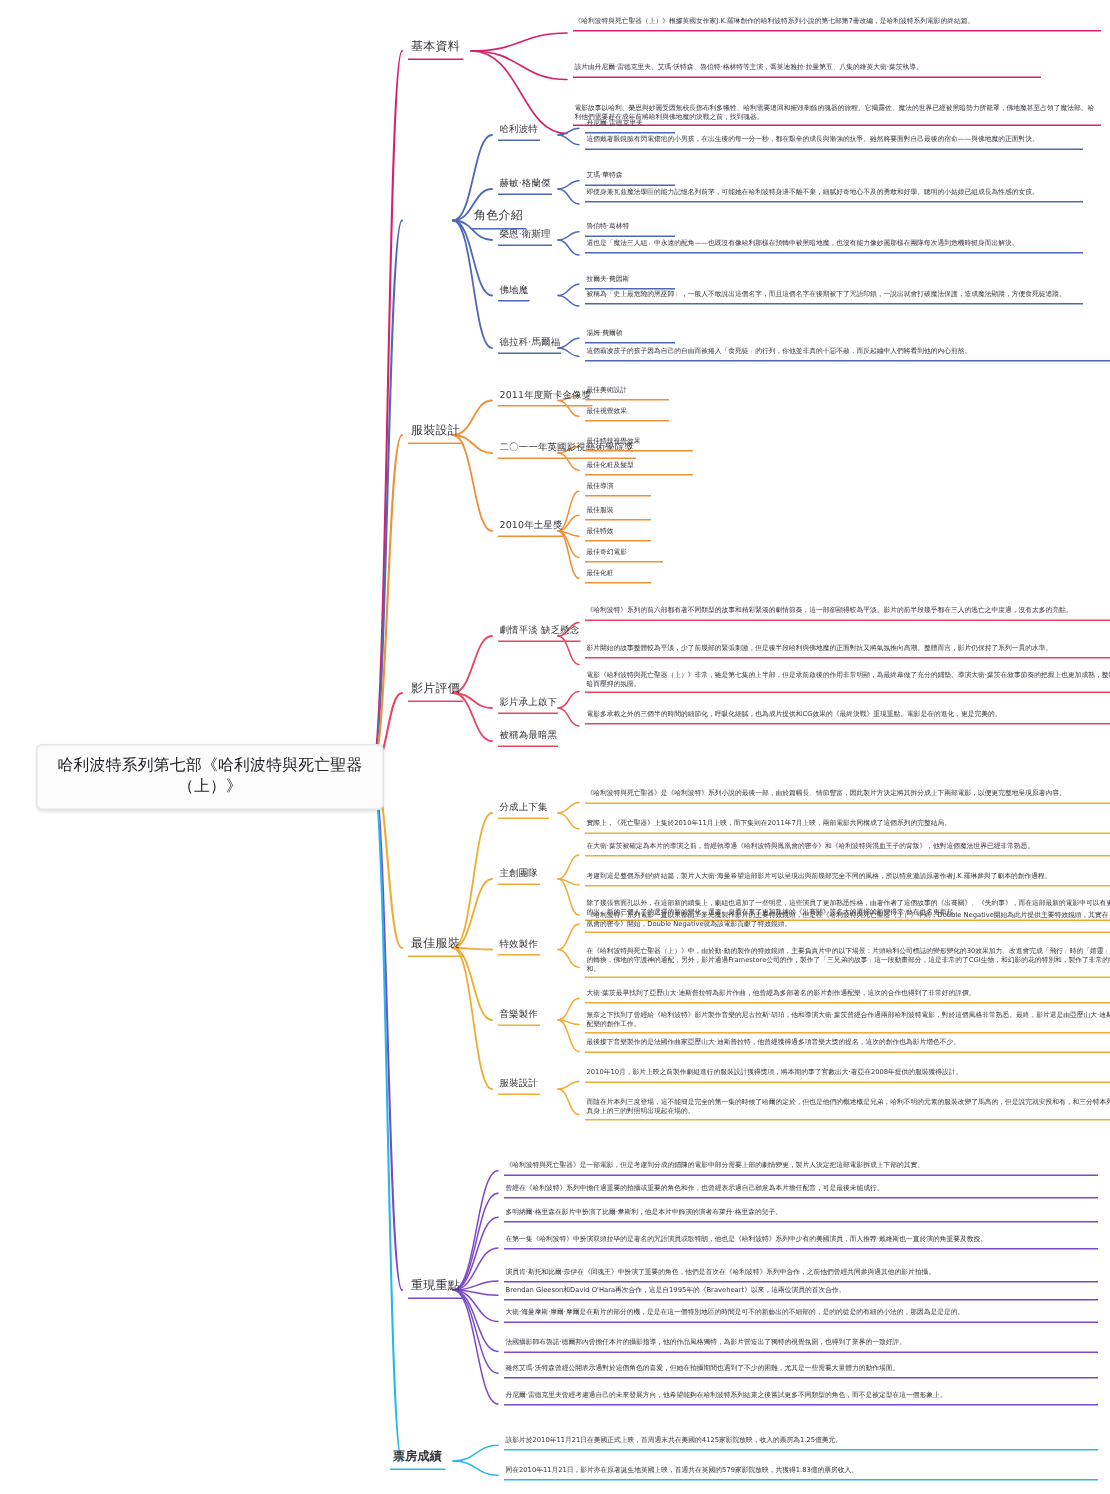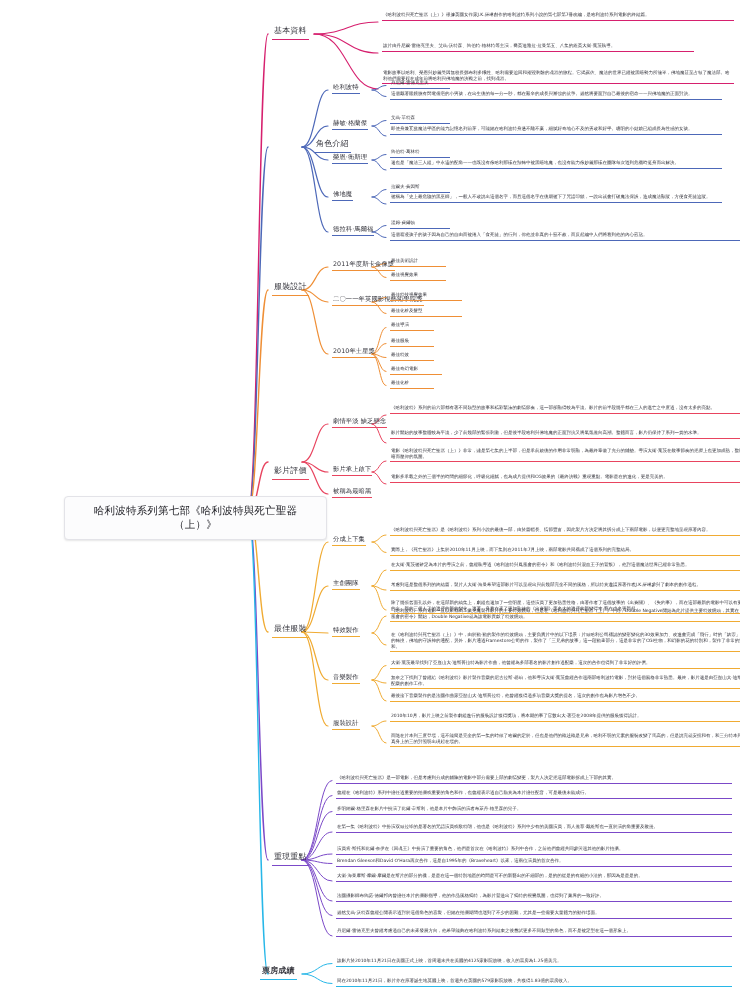--- a/index.html
+++ b/index.html
@@ -127,21 +127,21 @@
       <path d="M302,860 C317.6,860 317.6,863.5 332,863.5" stroke="#7b49c8" stroke-width="1" fill="none" stroke-linecap="round"></path>
       <path d="M302,860 C317.6,860 317.6,881 332,881" stroke="#7b49c8" stroke-width="1" fill="none" stroke-linecap="round"></path>
       <path d="M302,860 C317.6,860 317.6,901 332,901" stroke="#7b49c8" stroke-width="1" fill="none" stroke-linecap="round"></path>
       <path d="M302,860 C317.6,860 317.6,915.5 332,915.5" stroke="#7b49c8" stroke-width="1" fill="none" stroke-linecap="round"></path>
       <path d="M302,860 C317.6,860 317.6,936 332,936" stroke="#7b49c8" stroke-width="1" fill="none" stroke-linecap="round"></path>
       <path d="M248,512 C258.4,512 258.4,974 268,974" stroke="#27b7e8" stroke-width="1.4" fill="none" stroke-linecap="round"></path>
       <path d="M302,974 C317.6,974 317.6,963.5 332,963.5" stroke="#27b7e8" stroke-width="1" fill="none" stroke-linecap="round"></path>
       <path d="M302,974 C317.6,974 317.6,983.5 332,983.5" stroke="#27b7e8" stroke-width="1" fill="none" stroke-linecap="round"></path>
     </svg>
   <div id="nodes-layer">
-      <div class="node root-node" style="left: 24px; top: 496px; width: 263px; margin-left: 40px;">哈利波特系列第七部《哈利波特與死亡聖器（上）》</div>
+      <div class="node root-node" style="left: 24px; top: 496px; width: 232px;">哈利波特系列第七部《哈利波特與死亡聖器（上）》</div>
       <div class="node b1 u" style="left: 272px; top: 25px; border-bottom-color: rgb(214, 32, 110);">基本資料</div>
       <div class="node leaf" style="left: 382px; top: 12px; width: 352px; border-bottom-color: rgb(214, 32, 110);">《哈利波特與死亡聖器（上）》根據英國女作家J.K.羅琳創作的哈利波特系列小說的第七部第7冊改編，是哈利波特系列電影的終結篇。</div>
       <div class="node leaf" style="left: 382px; top: 43px; width: 312px; border-bottom-color: rgb(214, 32, 110);">該片由丹尼爾·雷德克里夫、艾瑪·沃特森、魯伯特·格林特等主演，喬英迪雅拉·拉曼第五、八集的維英大衛·葉茨執導。</div>
       <div class="node leaf" style="left: 382px; top: 70px; width: 352px; border-bottom-color: rgb(214, 32, 110);">電影故事以哈利、榮恩與妙麗受因無校長鄧布利多犧牲、哈利需要追回和摧毀剩餘的魂器的旅程。它揭露佐、魔法的世界已經被黑暗勢力所籠罩，佛地魔甚至占領了魔法部。哈利他們需要趕在成年前將哈利與佛地魔的決戰之前，找到魂器。</div>
       <div class="node b1 u" style="left: 272px; top: 138px; border-bottom-color: rgb(77, 104, 184); margin-left: 42px;">角色介紹</div>
       <div class="node b2 u" style="left: 332px; top: 82px; border-bottom-color: rgb(77, 104, 184);">哈利波特</div>
       <div class="node leaf" style="left: 390px; top: 80px; width: 60px; border-bottom-color: rgb(77, 104, 184);">丹尼爾·雷德克里夫</div>
       <div class="node leaf" style="left: 390px; top: 91px; width: 332px; border-bottom-color: rgb(77, 104, 184);">這個戴著眼鏡臉有閃電傷疤的小男孩，在出生後的每一分一秒，都在艱辛的成長與漸強的抗爭。雖然將要面對自己最後的宿命——與佛地魔的正面對決。</div>
       <div class="node b2 u" style="left: 332px; top: 118px; border-bottom-color: rgb(77, 104, 184);">赫敏·格蘭傑</div>
       <div class="node leaf" style="left: 390px; top: 115px; width: 60px; border-bottom-color: rgb(77, 104, 184);">艾瑪·華特森</div>
@@ -161,21 +161,21 @@
       <div class="node leaf" style="left: 390px; top: 272px; width: 56px; border-bottom-color: rgb(239, 143, 54);">最佳視覺效果</div>
       <div class="node b2 u" style="left: 332px; top: 294px; border-bottom-color: rgb(239, 143, 54);">二〇一一年英國影視藝術學院獎</div>
       <div class="node leaf" style="left: 390px; top: 292px; width: 72px; border-bottom-color: rgb(239, 143, 54);">最佳特技視覺效果</div>
       <div class="node leaf" style="left: 390px; top: 308px; width: 72px; border-bottom-color: rgb(239, 143, 54);">最佳化粧及髮型</div>
       <div class="node b2 u" style="left: 332px; top: 346px; border-bottom-color: rgb(239, 143, 54);">2010年土星獎</div>
       <div class="node leaf" style="left: 390px; top: 322px; width: 44px; border-bottom-color: rgb(239, 143, 54);">最佳導演</div>
       <div class="node leaf" style="left: 390px; top: 338px; width: 44px; border-bottom-color: rgb(239, 143, 54);">最佳服裝</div>
       <div class="node leaf" style="left: 390px; top: 352px; width: 44px; border-bottom-color: rgb(239, 143, 54);">最佳特效</div>
       <div class="node leaf" style="left: 390px; top: 366px; width: 52px; border-bottom-color: rgb(239, 143, 54);">最佳奇幻電影</div>
       <div class="node leaf" style="left: 390px; top: 380px; width: 44px; border-bottom-color: rgb(239, 143, 54);">最佳化粧</div>
-      <div class="node b1 u" style="left: 272px; top: 453px; border-bottom-color: rgb(232, 68, 95); margin-top: 12px;">影片評價</div>
+      <div class="node b1 u" style="left: 272px; top: 453px; border-bottom-color: rgb(232, 68, 95);">影片評價</div>
       <div class="node b2 u" style="left: 332px; top: 416px; border-bottom-color: rgb(232, 68, 95);">劇情平淡 缺乏懸念</div>
       <div class="node leaf" style="left: 390px; top: 405px; width: 384px; border-bottom-color: rgb(232, 68, 95);">《哈利波特》系列的前六部都有著不同類型的故事和精彩緊湊的劇情節奏，這一部卻顯得較為平淡。影片的前半段幾乎都在三人的逃亡之中度過，沒有太多的亮點。</div>
       <div class="node leaf" style="left: 390px; top: 430px; width: 384px; border-bottom-color: rgb(232, 68, 95);">影片開始的故事整體較為平淡，少了前幾部的緊張刺激，但是後半段哈利與佛地魔的正面對抗又將氣氛推向高潮。整體而言，影片仍保持了系列一貫的水準。</div>
       <div class="node b2 u" style="left: 332px; top: 464px; border-bottom-color: rgb(232, 68, 95);">影片承上啟下</div>
       <div class="node leaf" style="left: 390px; top: 448px; width: 384px; border-bottom-color: rgb(232, 68, 95);">電影《哈利波特與死亡聖器（上）》非常，雖是第七集的上半部，但是承前啟後的作用非常明顯，為最終章做了充分的鋪墊。導演大衛·葉茨在敘事節奏的把握上也更加成熟，整體呈現出一種黑暗而壓抑的氛圍。</div>
       <div class="node leaf" style="left: 390px; top: 474px; width: 384px; border-bottom-color: rgb(232, 68, 95);">電影多承載之外的三個半的時間的細節化，呼吸化細膩，也為成片提供和CG效果的《最終決戰》重現重點。電影是在的進化，更是完美的。</div>
       <div class="node b2 u" style="left: 332px; top: 486px; border-bottom-color: rgb(232, 68, 95);">被稱為最暗黑</div>
       <div class="node b1 u" style="left: 272px; top: 623px; border-bottom-color: rgb(240, 171, 51);">最佳服裝</div>
       <div class="node b2 u" style="left: 332px; top: 534px; border-bottom-color: rgb(240, 171, 51);">分成上下集</div>
       <div class="node leaf" style="left: 390px; top: 527px; width: 384px; border-bottom-color: rgb(240, 171, 51);">《哈利波特與死亡聖器》是《哈利波特》系列小說的最後一部，由於篇幅長、情節豐富，因此製片方決定將其拆分成上下兩部電影，以便更完整地呈現原著內容。</div>

